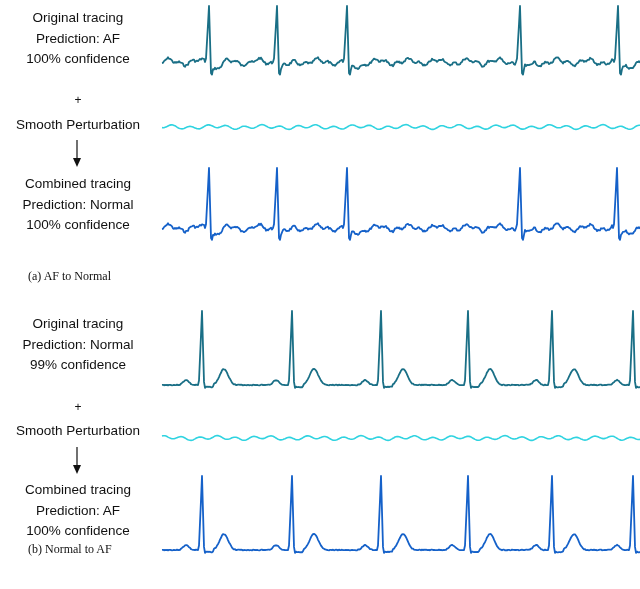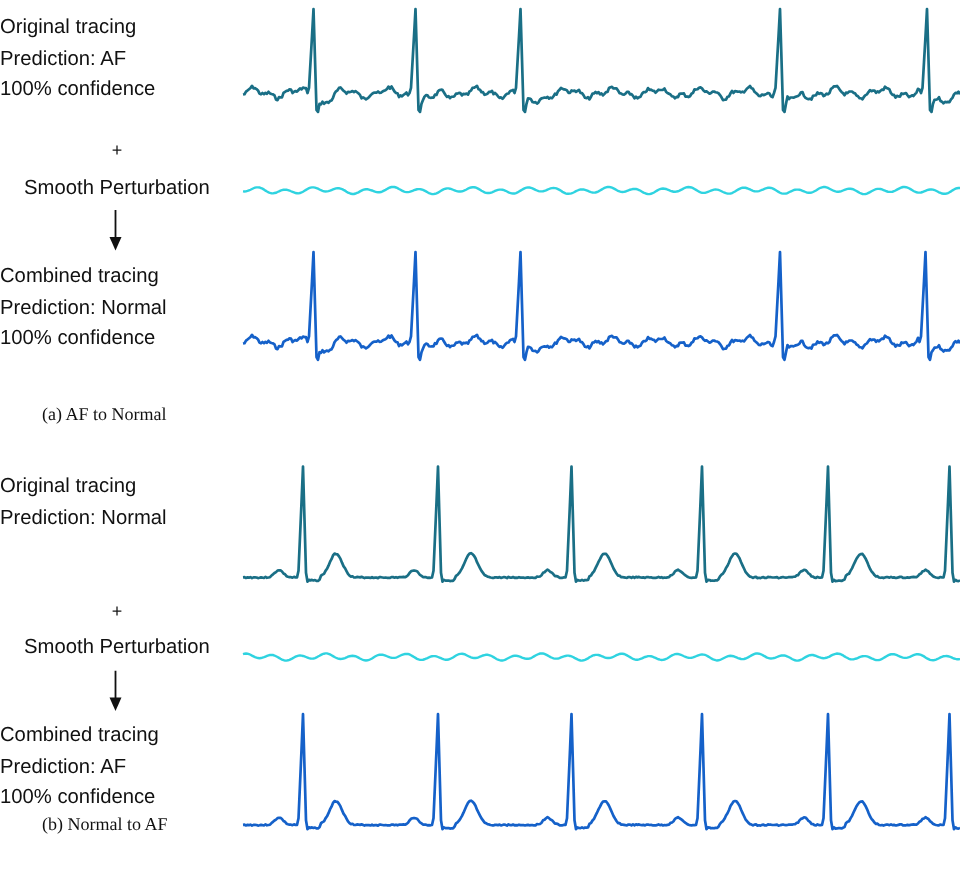--- a/index.html
+++ b/index.html
@@ -1,18 +1,18 @@
 <!DOCTYPE html>
 <html><head>
 <meta charset="utf-8">
 <style>
   html, body { margin: 0; padding: 0; background: #ffffff; }
   body { width: 640px; height: 589px; position: relative; overflow: hidden; }
   .label-block {
-    position: absolute; left: 0; width: 156px; 
+    position: absolute; left: 0; width: 156px; text-align: center;
     font-family: "Liberation Sans", sans-serif; font-size: 13.5px; color: #111;
     line-height: 20.5px;
   }
   .label-block div { white-space: nowrap; }
   .plus { position: absolute; left: 0; width: 156px; text-align: center;
     font-family: "Liberation Sans", sans-serif; font-size: 12px; color: #111; }
   .perturb-label { position: absolute; left: -4px; width: 164px; text-align: center;
     font-family: "Liberation Sans", sans-serif; font-size: 13.5px; color: #111; white-space: nowrap; }
   .arrow { position: absolute; left: 71px; width: 12px; }
   .caption { position: absolute; left: 0; width: 640px; text-align: left;
@@ -36,20 +36,21 @@
 <div class="label-block" style="top:174px;">
   <div>Combined tracing</div>
   <div>Prediction: Normal</div>
   <div>100% confidence</div>
 </div>
 <div class="caption" style="top:269px;">(a) AF to Normal</div>
 
 <div class="label-block" style="top:314px;">
   <div>Original tracing</div>
   <div>Prediction: Normal</div>
+  <div>99% confidence</div>
 </div>
 <div class="plus" style="top:400px;">+</div>
 <div class="perturb-label" style="top:423px;">Smooth Perturbation</div>
 <svg class="arrow" style="top:447px;" height="28" viewBox="0 0 12 28">
   <line x1="6" y1="0" x2="6" y2="20" stroke="#111" stroke-width="1.2"></line>
   <polygon points="2,18 10,18 6,27" fill="#111"></polygon>
 </svg>
 <div class="label-block" style="top:480px;">
   <div>Combined tracing</div>
   <div>Prediction: AF</div>

